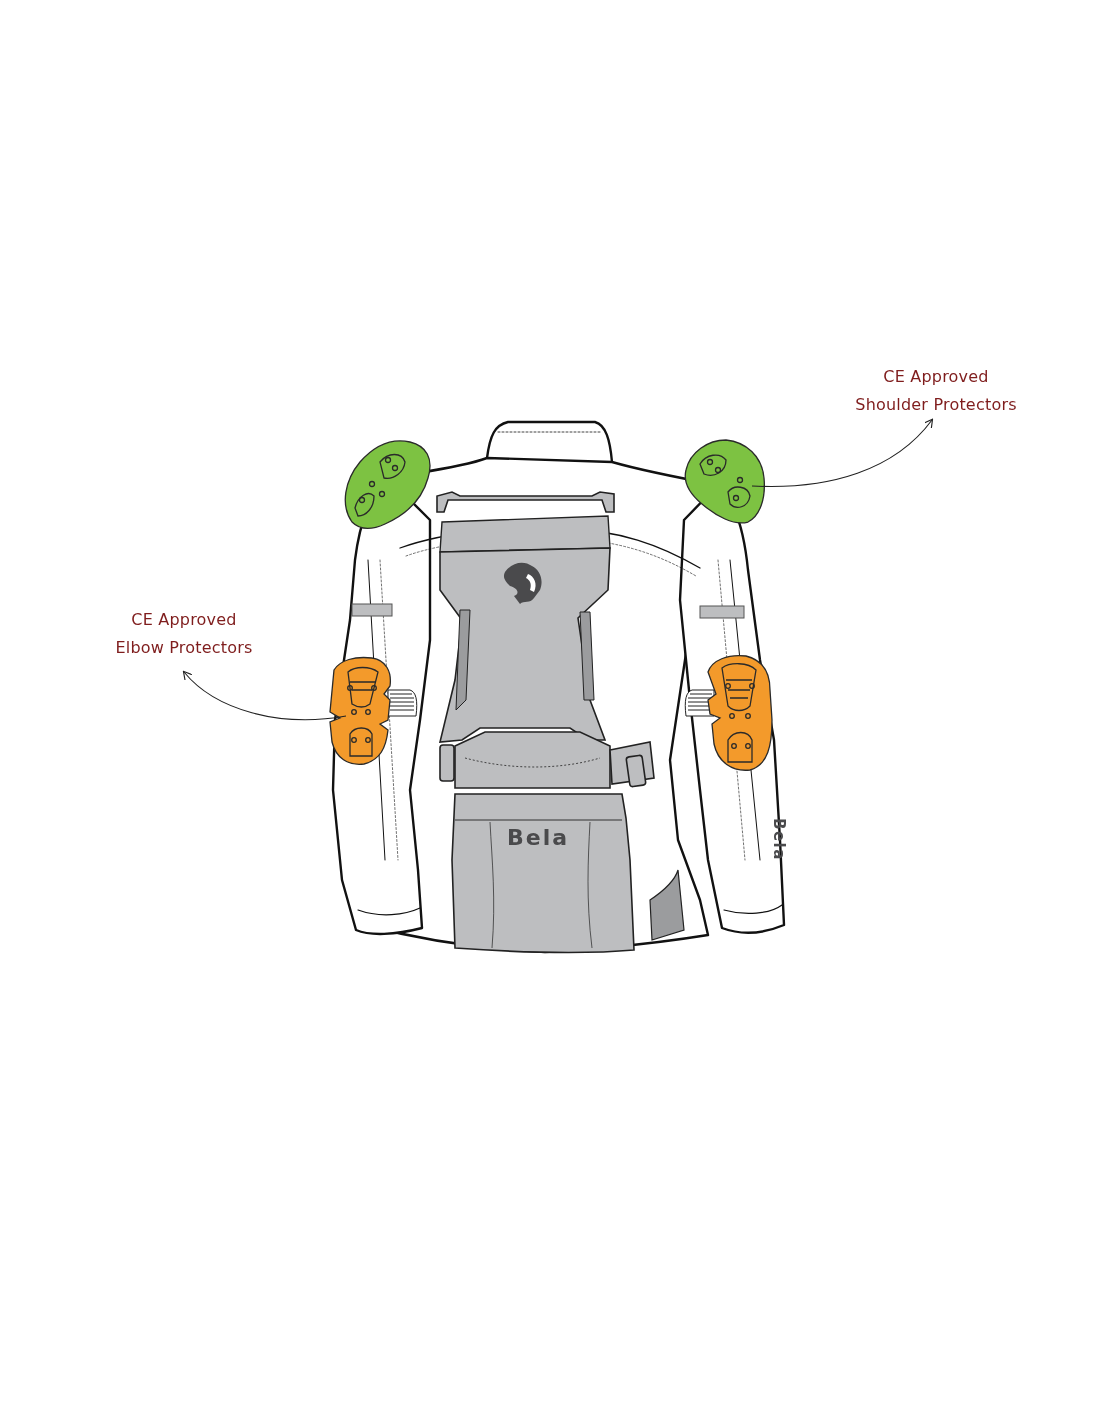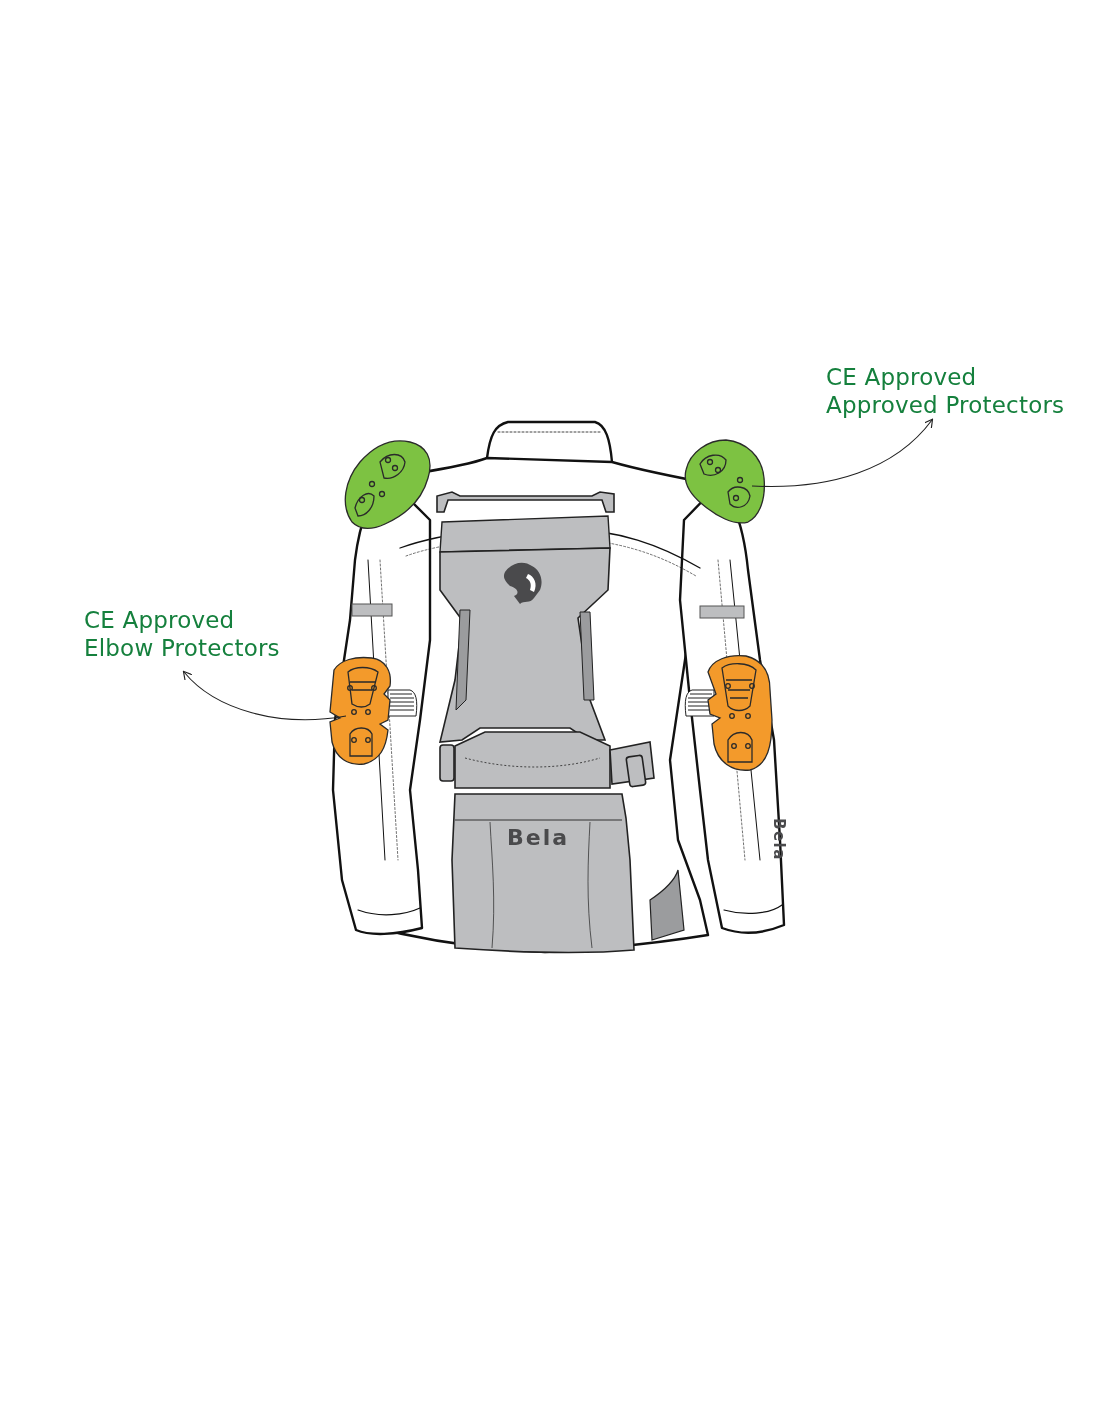--- a/index.html
+++ b/index.html
@@ -1,19 +1,19 @@
 <!DOCTYPE html>
 <html><head>
 <meta charset="utf-8">
 <style>
   html, body { margin: 0; padding: 0; background: #ffffff; }
   body { width: 1100px; height: 1422px; position: relative; overflow: hidden;
          font-family: "DejaVu Sans", sans-serif; }
-  .label { position: absolute; text-align: left; color: #15803d;
-           font-family: "DejaVu Sans", sans-serif; font-size: 23px; line-height: 28px;
+  .label { position: absolute; text-align: center; color: #7f1d1d;
+           font-family: "DejaVu Sans", sans-serif; font-size: 16px; line-height: 28px;
            letter-spacing: 0.2px; }
   .label span { display: block; white-space: nowrap; }
   #label-shoulder { left: 826px; top: 363px; width: 220px; }
   #label-elbow { left: 84px; top: 606px; width: 200px; }
   svg#diagram { position: absolute; left: 0; top: 0; }
 </style>
 </head>
 <body>
 
 <svg id="diagram" width="1100" height="1422" viewBox="0 0 1100 1422" xmlns="http://www.w3.org/2000/svg">
@@ -141,19 +141,19 @@
     <circle cx="734" cy="746" r="2.3" fill="none"></circle>
       <circle cx="748" cy="746" r="2.3" fill="none"></circle>
   </g>
 
   <path d="M752,486 C830,490 895,470 932,420" fill="none" stroke="#222" stroke-width="1.1" marker-end="url(#arrow)"></path>
   <path d="M346,716 C280,728 215,710 184,672" fill="none" stroke="#222" stroke-width="1.1" marker-end="url(#arrow)"></path>
 </svg>
 
 <div id="label-shoulder" class="label">
   <span>CE Approved</span>
-  <span>Approved Protectors</span>
+  <span>Shoulder Protectors</span>
 </div>
 
 <div id="label-elbow" class="label">
   <span>CE Approved</span>
   <span>Elbow Protectors</span>
 </div>
 
 </body></html>

